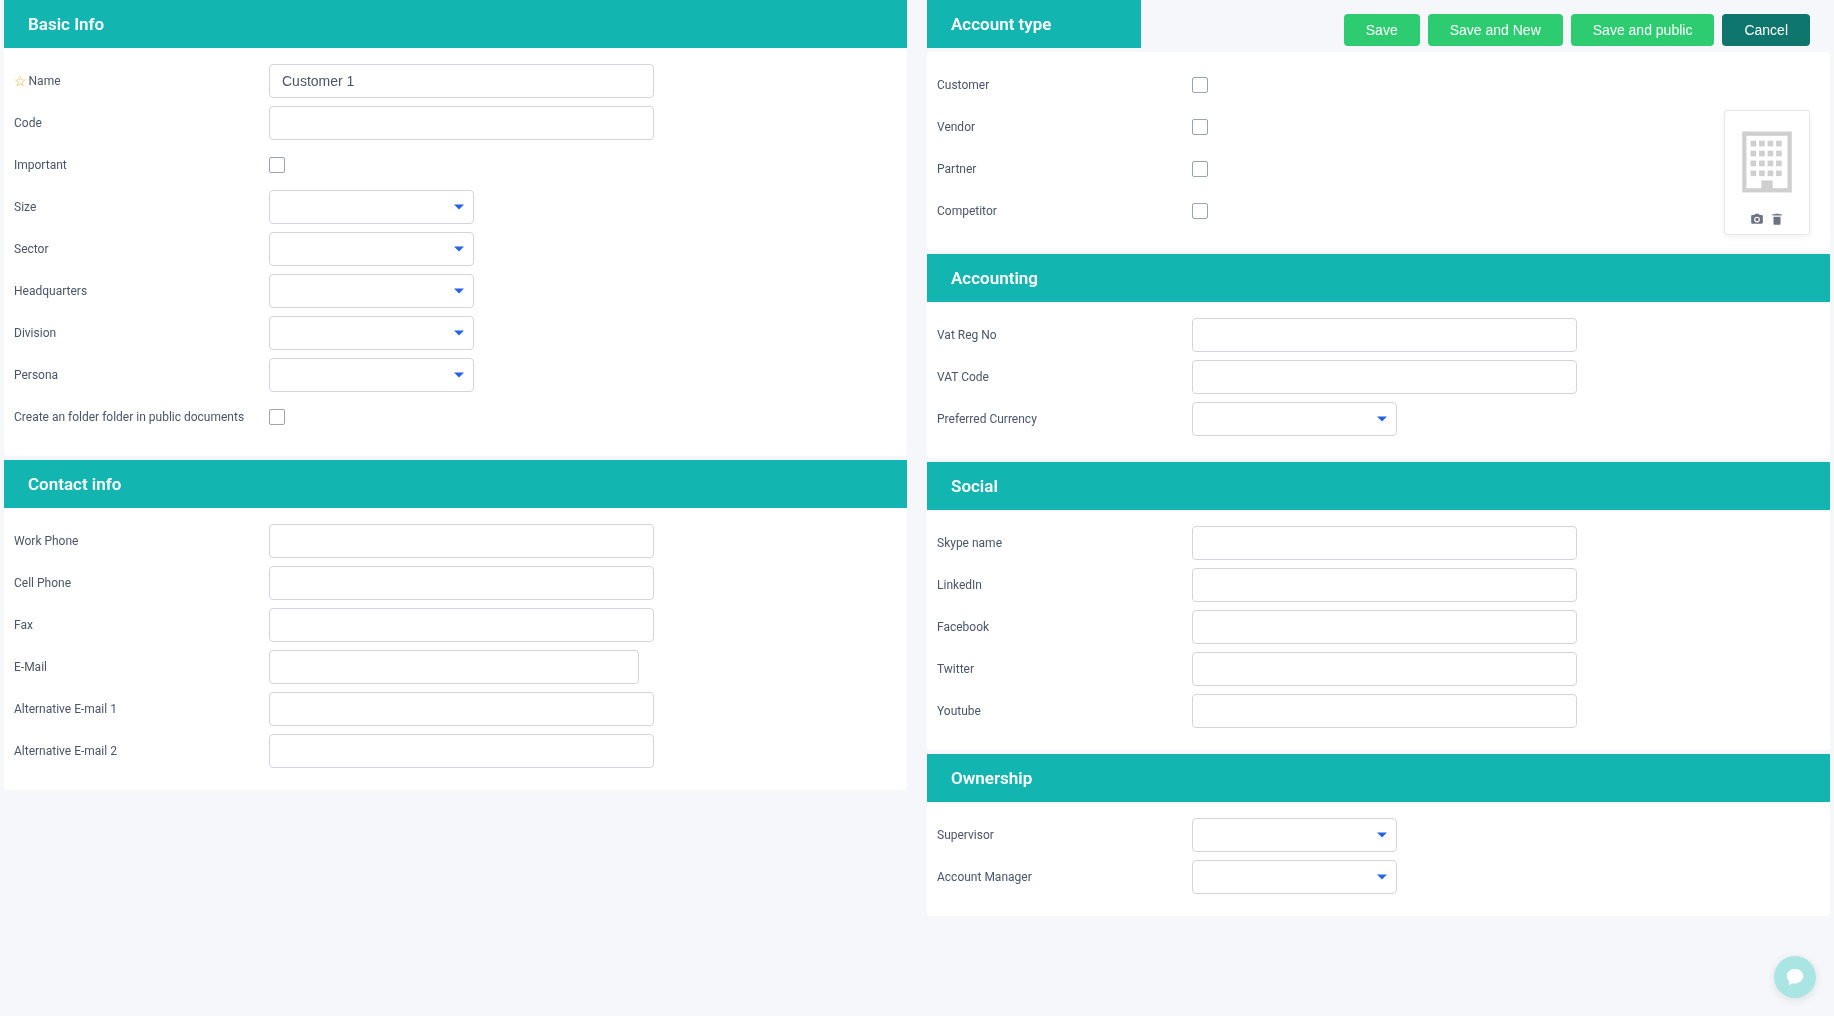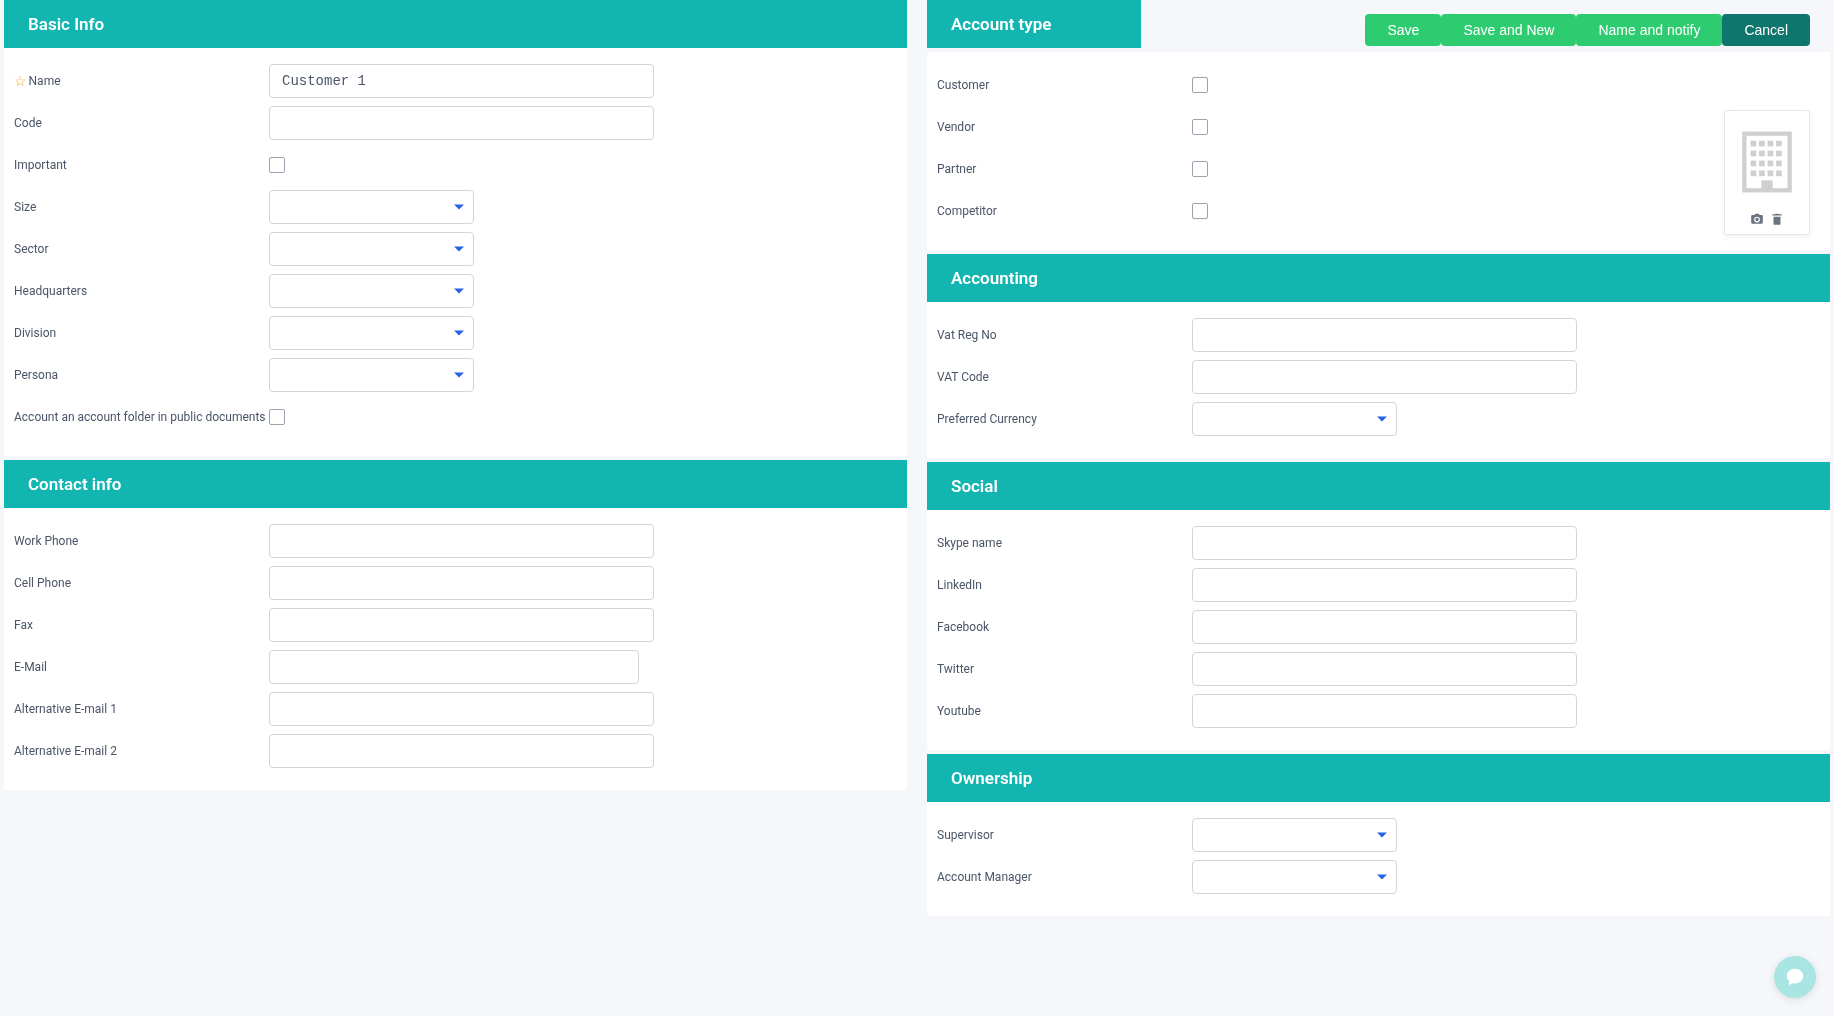--- a/index.html
+++ b/index.html
@@ -7,48 +7,48 @@
 .container { display: flex; gap: 20px; padding: 0 4px; }
 .column { flex: 1; display: flex; flex-direction: column; gap: 2px; }
 .section { background: #fff; border-radius: 3px; margin-bottom: 2px; }
 .section-header { background: #12b5b0; color: #fff; padding: 14px 24px; font-size: 17px; font-weight: 600; }
 .section-body { padding: 12px 10px 18px 10px; }
 .form-row { display: flex; align-items: center; min-height: 42px; padding: 1px 0; }
 .form-label-cell { width: 255px; padding-left: 0; display: flex; align-items: center; }
 .form-label { color: #4a5568; font-size: 12px; }
 .star { color: #f5a623; margin-right: 2px; font-size: 14px; }
 .form-control-cell { flex: 1; }
-.text-input { width: 385px; height: 34px; border: 1px solid #d1d5db; border-radius: 4px; padding: 10px 12px; font-size: 14px; color: #4a5568; font-family: Liberation Mono, monospace; }
+.text-input { width: 385px; height: 34px; border: 1px solid #d1d5db; border-radius: 4px; padding: 10px 12px; font-size: 14px; color: #4a5568; }
 .text-input-r { width: 385px; height: 34px; border: 1px solid #d1d5db; border-radius: 4px; padding: 6px 12px; font-size: 14px; color: #4a5568; }
 .text-input-sm { width: 370px; height: 34px; border: 1px solid #d1d5db; border-radius: 4px; padding: 6px 12px; font-size: 14px; color: #4a5568; }
 .select-input { width: 205px; height: 34px; border: 1px solid #d1d5db; border-radius: 4px; padding: 6px 28px 6px 12px; font-size: 14px; color: #4a5568; background: #fff; appearance: none; position: relative; }
 .select-wrapper { position: relative; display: inline-block; }
 .select-wrapper::after { content: ""; position: absolute; right: 10px; top: 50%; transform: translateY(-50%); width: 0; height: 0; border-left: 5px solid transparent; border-right: 5px solid transparent; border-top: 5px solid #2563eb; pointer-events: none; }
 .checkbox { width: 16px; height: 16px; border: 1.5px solid #9ca3af; border-radius: 2px; cursor: pointer; }
-.action-bar { display: flex; padding: 14px 0; position: absolute; top: 0; right: 24px; }
+.action-bar { display: flex; gap: 8px; padding: 14px 0; position: absolute; top: 0; right: 24px; }
 .btn { padding: 8px 22px; border: none; border-radius: 4px; font-size: 14px; color: #fff; cursor: pointer; font-weight: 400; }
 .btn-primary { background: #2ecc71; }
 .btn-danger { background: #0f766e; }
 .logo-box { position: absolute; right: 24px; top: 110px; width: 86px; border: 1px solid #e5e7eb; background: #fff; border-radius: 3px; padding: 5px; box-shadow: 0 2px 6px rgba(0,0,0,0.06); }
 .logo-placeholder { width: 74px; height: 92px; background: #fff; display: flex; align-items: center; justify-content: center; margin: 0 auto; }
 .logo-actions { display: flex; justify-content: center; gap: 6px; padding-top: 4px; }
 .logo-actions svg { width: 14px; height: 14px; fill: #6b7280; cursor: pointer; }
 .chat-fab { position: fixed; right: 18px; bottom: 18px; width: 42px; height: 42px; border-radius: 50%; background: #a9e5e2; display: flex; align-items: center; justify-content: center; box-shadow: 0 2px 8px rgba(0,0,0,0.1); cursor: pointer; }
 .chat-fab svg { width: 22px; height: 22px; fill: #fff; }
 .right-rel { position: relative; }
 </style>
 </head>
 <body>
 
 <div class="right-rel">
 
 <div class="action-bar">
   <button class="btn btn-primary">Save</button>
   <button class="btn btn-primary">Save and New</button>
-  <button class="btn btn-primary">Name and notify</button>
+  <button class="btn btn-primary">Save and public</button>
   <button class="btn btn-danger">Cancel</button>
 </div>
 
 <div class="logo-box">
   <div class="logo-placeholder">
     <svg viewBox="0 0 24 24" width="68" height="88">
       <rect x="4" y="2" width="16" height="20" fill="none" stroke="#cfcfcf" stroke-width="1.5"></rect>
       <rect x="6.2" y="4.5" width="2" height="2" fill="#cfcfcf"></rect>
           <rect x="9.2" y="4.5" width="2" height="2" fill="#cfcfcf"></rect>
           <rect x="12.2" y="4.5" width="2" height="2" fill="#cfcfcf"></rect>
@@ -131,21 +131,21 @@
         <div class="form-control-cell"><div class="select-wrapper"><select class="select-input"><option></option></select></div></div>
       </div>
       <div class="form-row">
         <div class="form-label-cell">
                 <span class="form-label">Persona</span>
               </div>
         <div class="form-control-cell"><div class="select-wrapper"><select class="select-input"><option></option></select></div></div>
       </div>
       <div class="form-row">
         <div class="form-label-cell">
-                <span class="form-label">Account an account folder in public documents</span>
+                <span class="form-label">Create an folder folder in public documents</span>
               </div>
         <div class="form-control-cell">
                 <div class="checkbox"></div>
               </div>
       </div>
     </div>
   </div>
 
   <div class="section">
     <div class="section-header">Contact info</div>

